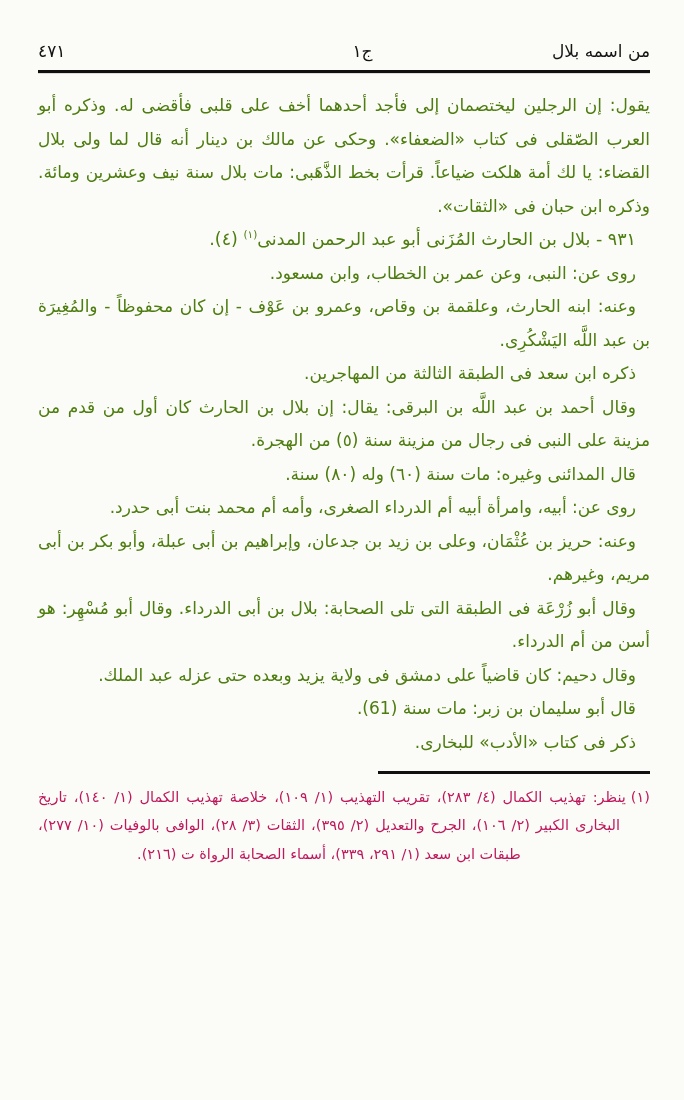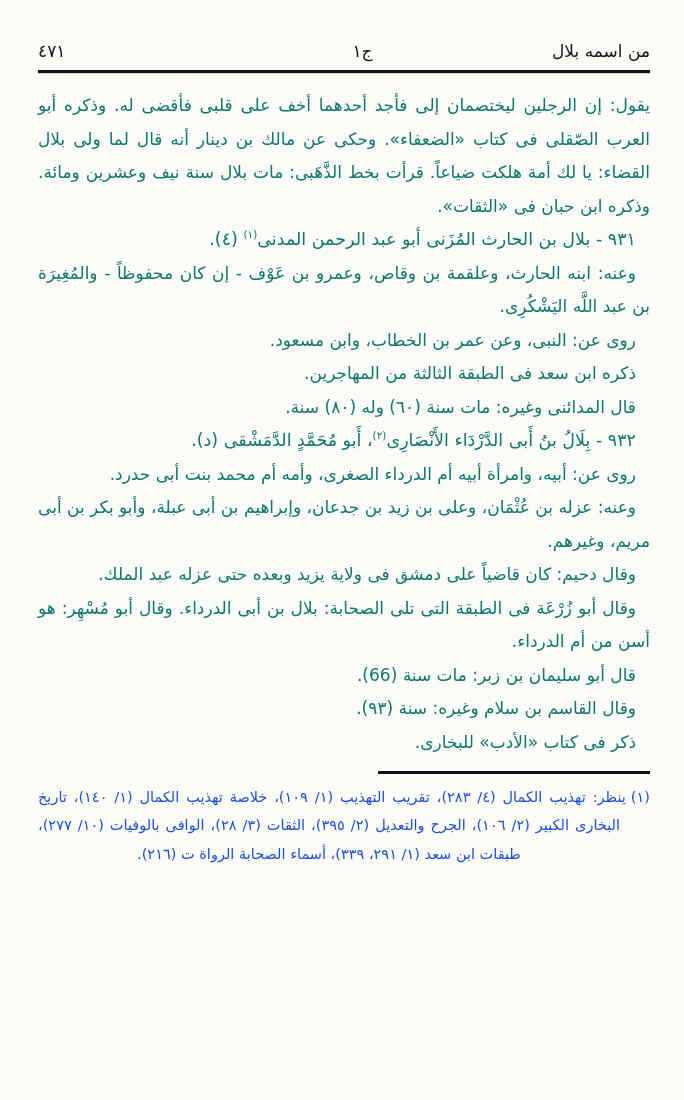--- a/index.html
+++ b/index.html
@@ -37,21 +37,21 @@
     background: #101010;
     margin-top: 8px;
     box-shadow: 0 1px 0 #55555530;
   }
   
   .body-text {
     margin-top: 16px;
     font-size: 17px;
     line-height: 33.5px;
     text-align: justify;
-    color: #0f766e;
+    color: #4d7c0f;
   }
   .body-text p {
     margin: 0;
     text-indent: 14px;
   }
   .body-text p.p-cont {
     text-indent: 0;
   }
   .entry-heading {
     font-weight: normal;
@@ -65,21 +65,21 @@
   
   .fn-sep {
     width: 272px;
     height: 2.5px;
     background: #101010;
     margin: 12px 0 9px 0; 
   }
   .footnotes {
     font-size: 14.5px;
     line-height: 28.5px;
-    color: #1d4ed8;
+    color: #be185d;
   }
   .footnote {
     margin: 0;
     padding-right: 30px;
     text-align: justify;
     text-align-last: center;
   }
   .fn-marker {
     margin-right: -30px;
     margin-left: 5px;
@@ -96,33 +96,32 @@
     <span class="hdr-left">٤٧١</span>
   </div>
   <div class="header-rule"></div>
 
   <div class="body-text">
 
     <p class="p-cont">يقول: إن الرجلين ليختصمان إلى فأجد أحدهما أخف على قلبى فأقضى له. وذكره أبو العرب الصّقلى فى كتاب «الضعفاء». وحكى عن مالك بن دينار أنه قال لما ولى بلال القضاء: يا لك أمة هلكت ضياعاً. قرأت بخط الذَّهَبى: مات بلال سنة نيف وعشرين ومائة. وذكره ابن حبان فى «الثقات».</p>
 
     <p class="entry-heading"><span>٩٣١ - بلال بن الحارث المُزَنى أبو عبد الرحمن المدنى</span><sup class="fn-ref">(١)</sup><span> (٤).</span></p>
 
+    <p>روى عن: النبى، وعن عمر بن الخطاب، وابن مسعود.</p>
     <p>وعنه: ابنه الحارث، وعلقمة بن وقاص، وعمرو بن عَوْف - إن كان محفوظاً - والمُغِيرَة بن عبد اللَّه اليَشْكُرِى.</p>
-    <p>روى عن: النبى، وعن عمر بن الخطاب، وابن مسعود.</p>
     <p>ذكره ابن سعد فى الطبقة الثالثة من المهاجرين.</p>
+    <p>وقال أحمد بن عبد اللَّه بن البرقى: يقال: إن بلال بن الحارث كان أول من قدم من مزينة على النبى فى رجال من مزينة سنة (٥) من الهجرة.</p>
     <p>قال المدائنى وغيره: مات سنة (٦٠) وله (٨٠) سنة.</p>
 
-    <p class="entry-heading"><span>٩٣٢ - بِلَالُ بنُ أَبى الدَّرْدَاء الأَنْصَارِى</span><sup class="fn-ref">(٢)</sup><span>، أَبو مُحَمَّدٍ الدَّمَشْقى (د).</span></p>
 
     <p>روى عن: أبيه، وامرأة أبيه أم الدرداء الصغرى، وأمه أم محمد بنت أبى حدرد.</p>
-    <p>وعنه: عزله بن عُثْمَان، وعلى بن زيد بن جدعان، وإبراهيم بن أبى عبلة، وأبو بكر بن أبى مريم، وغيرهم.</p>
+    <p>وعنه: حريز بن عُثْمَان، وعلى بن زيد بن جدعان، وإبراهيم بن أبى عبلة، وأبو بكر بن أبى مريم، وغيرهم.</p>
+    <p>وقال أبو زُرْعَة فى الطبقة التى تلى الصحابة: بلال بن أبى الدرداء. وقال أبو مُسْهِر: هو أسن من أم الدرداء.</p>
     <p>وقال دحيم: كان قاضياً على دمشق فى ولاية يزيد وبعده حتى عزله عبد الملك.</p>
-    <p>وقال أبو زُرْعَة فى الطبقة التى تلى الصحابة: بلال بن أبى الدرداء. وقال أبو مُسْهِر: هو أسن من أم الدرداء.</p>
-    <p>قال أبو سليمان بن زبر: مات سنة (66).</p>
-    <p>وقال القاسم بن سلام وغيره: سنة (٩٣).</p>
+    <p>قال أبو سليمان بن زبر: مات سنة (61).</p>
     <p>ذكر فى كتاب «الأدب» للبخارى.</p>
 
   </div>
 
   <div class="fn-sep"></div>
 
   <div class="footnotes">
     <p class="footnote"><span class="fn-marker">(١)</span><span>ينظر: تهذيب الكمال (٤/ ٢٨٣)، تقريب التهذيب (١/ ١٠٩)، خلاصة تهذيب الكمال (١/ ١٤٠)، تاريخ البخارى الكبير (٢/ ١٠٦)، الجرح والتعديل (٢/ ٣٩٥)، الثقات (٣/ ٢٨)، الوافى بالوفيات (١٠/ ٢٧٧)، طبقات ابن سعد (١/ ٢٩١، ٣٣٩)، أسماء الصحابة الرواة ت (٢١٦).</span></p>
   </div>
 

